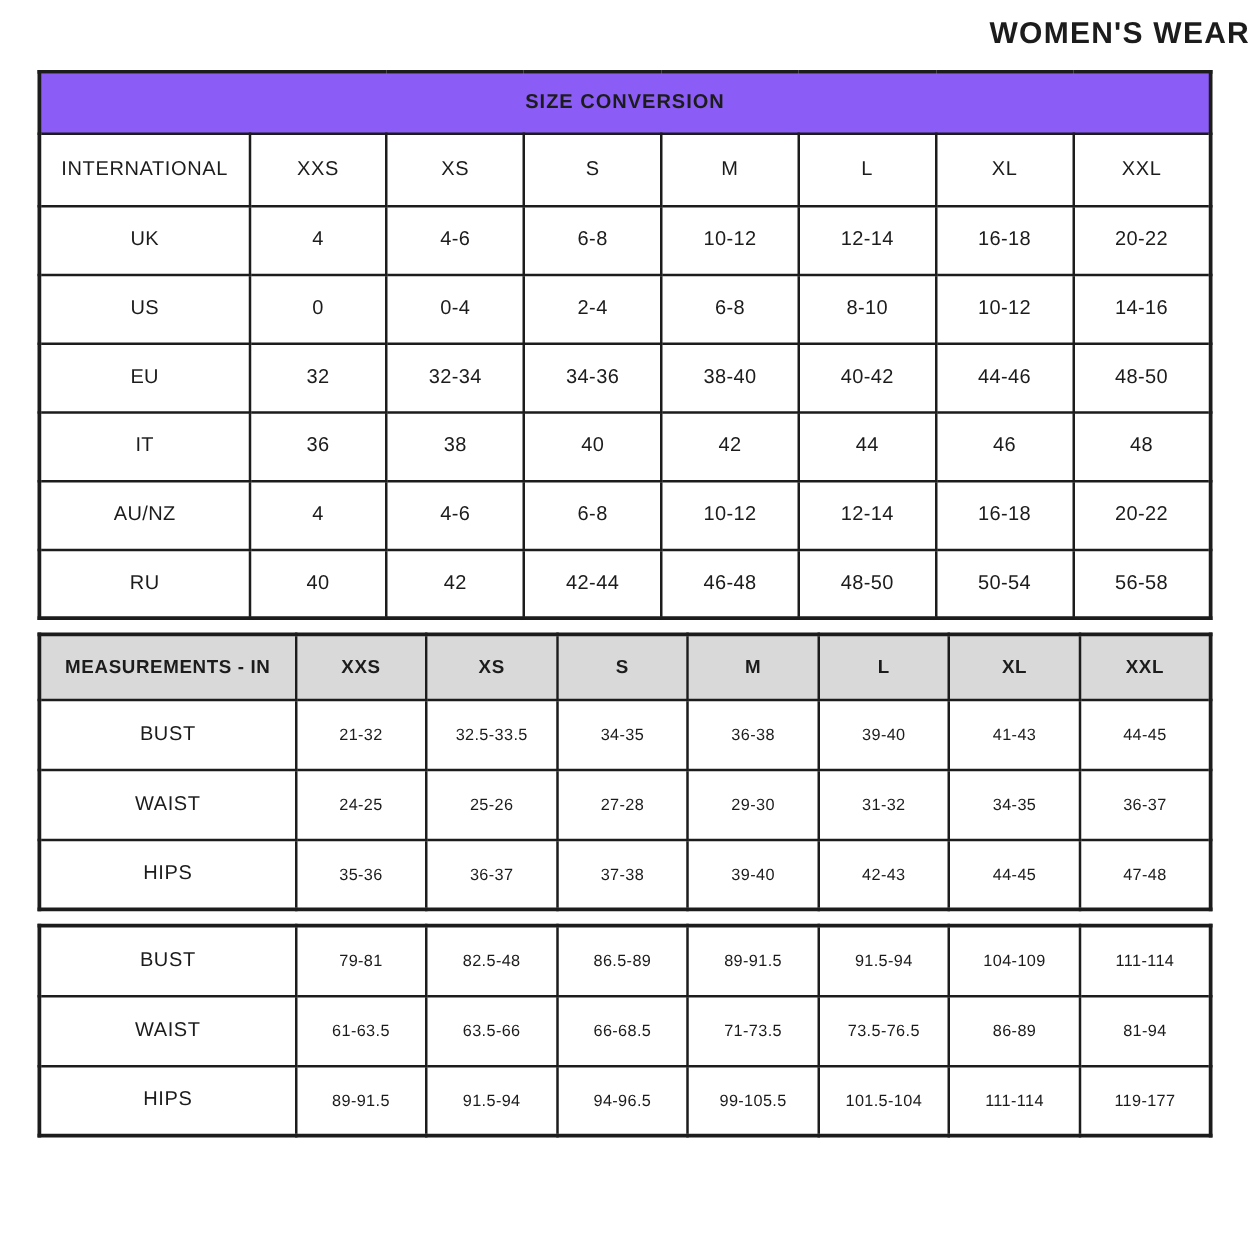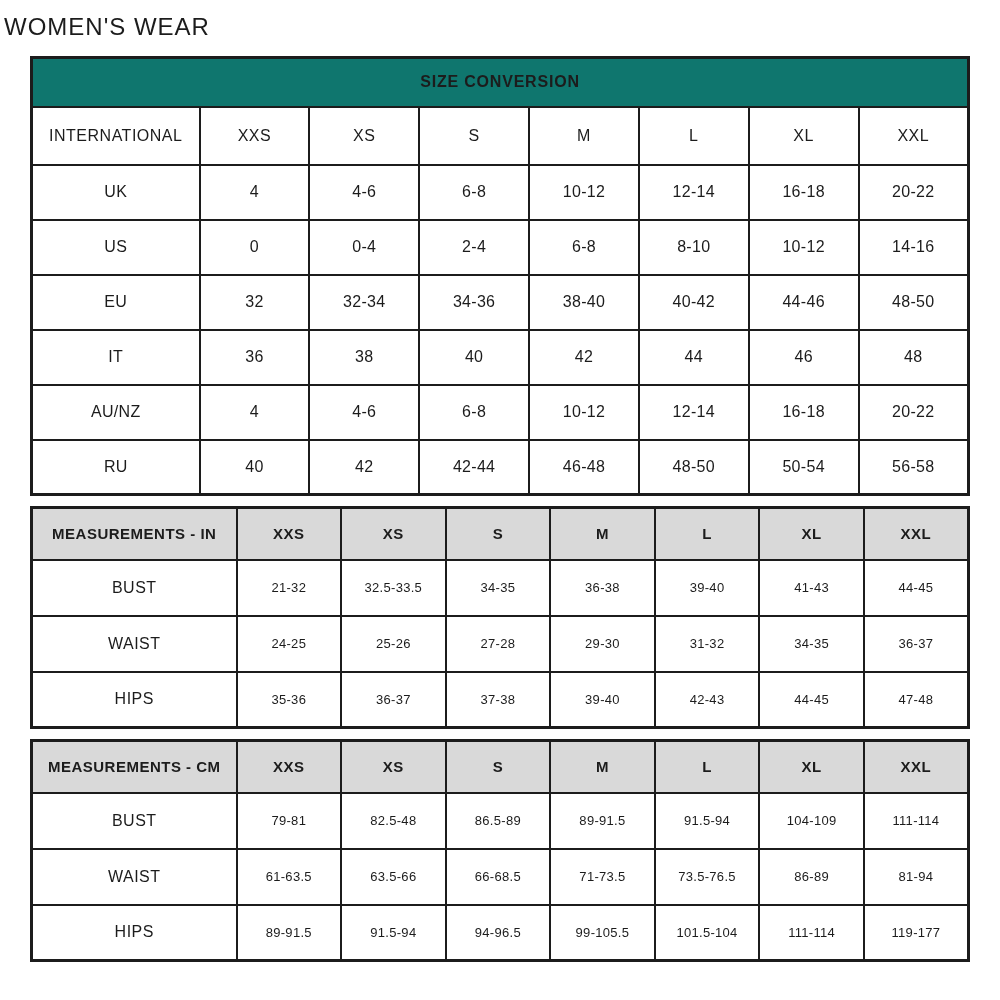--- a/index.html
+++ b/index.html
@@ -8,44 +8,44 @@
     font-family: "Liberation Sans", "DejaVu Sans", sans-serif;
     color: #1c1c1c;
     width: 1000px;
   }
   .page {
     width: 1000px;
     min-height: 1000px;
     padding-top: 13px;
   }
   .page-title {
-    text-align: left;
+    text-align: right;
     font-size: 24px;
-    font-weight: normal;
+    font-weight: bold;
     letter-spacing: 1px;
     margin: 0 0 15px 4px;
   }
   table {
     border-collapse: collapse;
     width: 940px;
     margin: 0 auto 10px auto;
     table-layout: fixed;
     border: 3px solid #1c1c1c;
   }
   th, td {
     border: 2px solid #1c1c1c;
     text-align: center;
     vertical-align: middle;
     padding: 0;
     overflow: hidden;
     white-space: nowrap;
   }
   
   .banner {
-    background: #0f766e;
+    background: #8b5cf6;
     height: 49px;
     font-size: 16px;
     font-weight: bold;
     letter-spacing: 0.8px;
   }
   .conv .colhead {
     height: 58px;
     font-weight: normal;
     font-size: 16px;
     letter-spacing: 0.5px;
@@ -217,30 +217,20 @@
       </tbody>
   </table>
 
   <table class="meas">
     <colgroup>
       <col class="meas-first">
       <col span="7">
     </colgroup>
     <tbody>
         <tr>
-          <th class="mhead">MEASUREMENTS - CM</th>
-          <th class="mhead">XXS</th>
-          <th class="mhead">XS</th>
-          <th class="mhead">S</th>
-          <th class="mhead">M</th>
-          <th class="mhead">L</th>
-          <th class="mhead">XL</th>
-          <th class="mhead">XXL</th>
-        </tr>
-        <tr>
           <td class="rowlabel">BUST</td>
           <td class="val">79-81</td>
           <td class="val">82.5-48</td>
           <td class="val">86.5-89</td>
           <td class="val">89-91.5</td>
           <td class="val">91.5-94</td>
           <td class="val">104-109</td>
           <td class="val">111-114</td>
         </tr>
         <tr>

